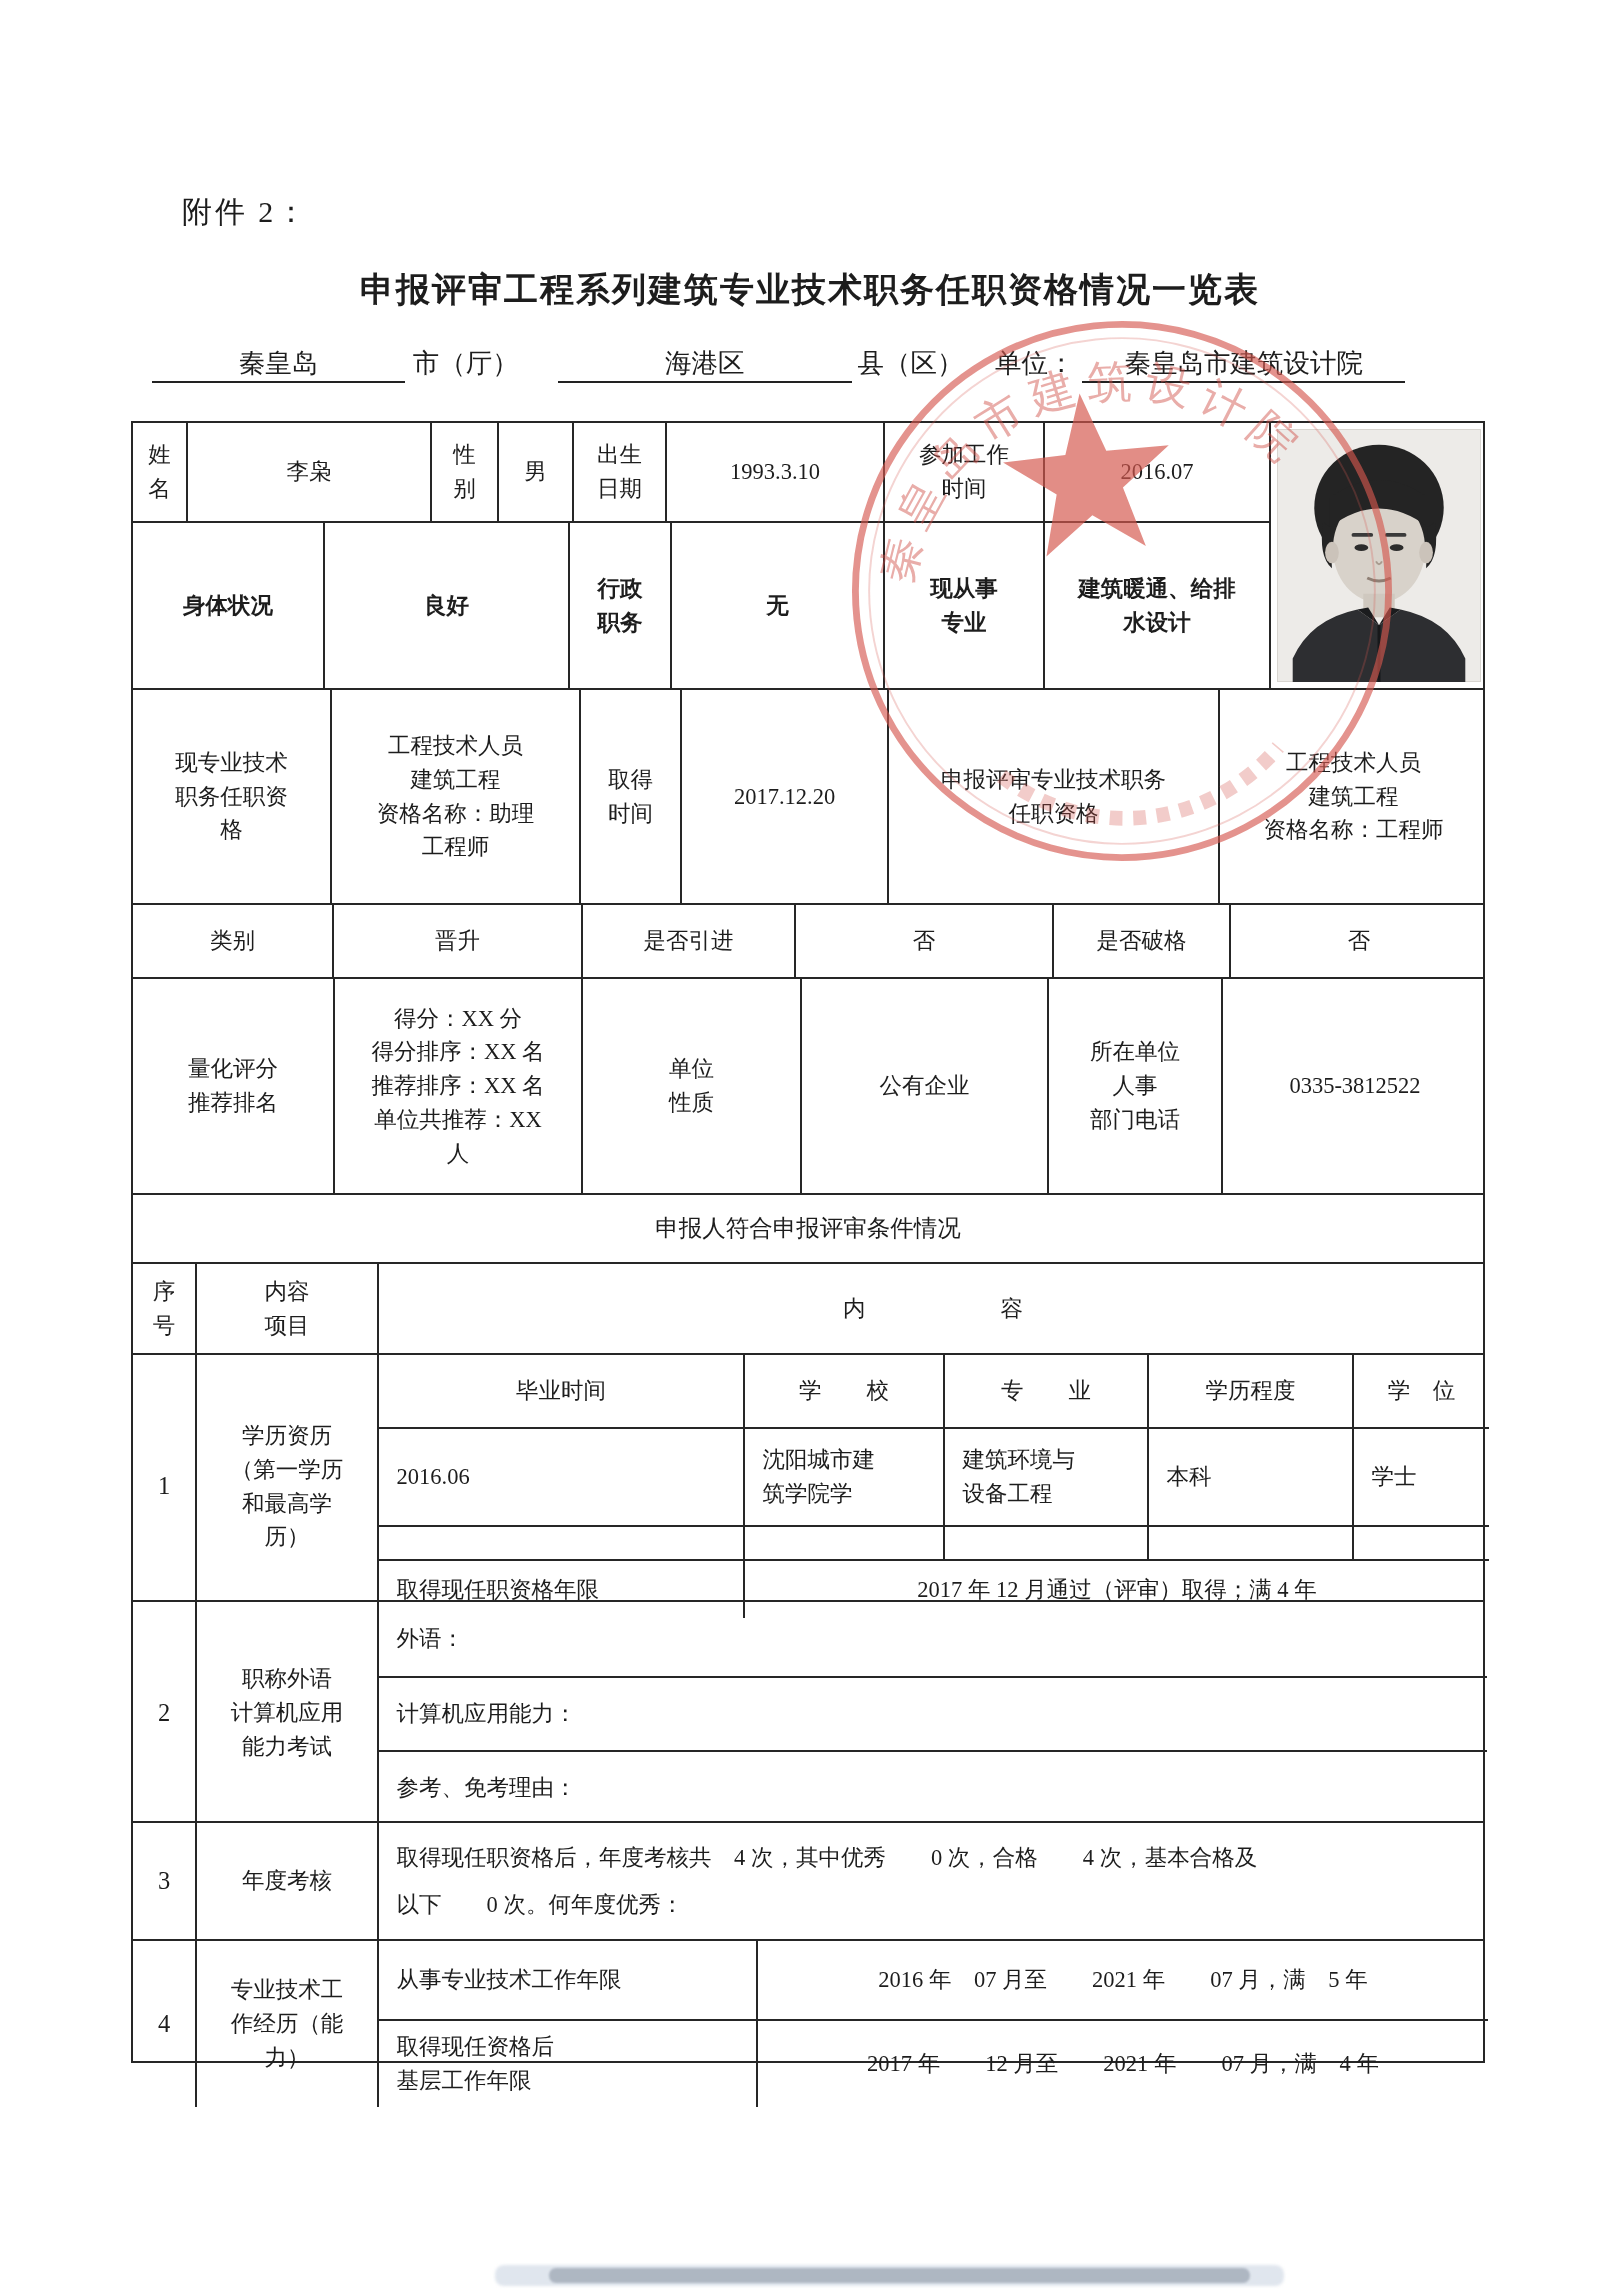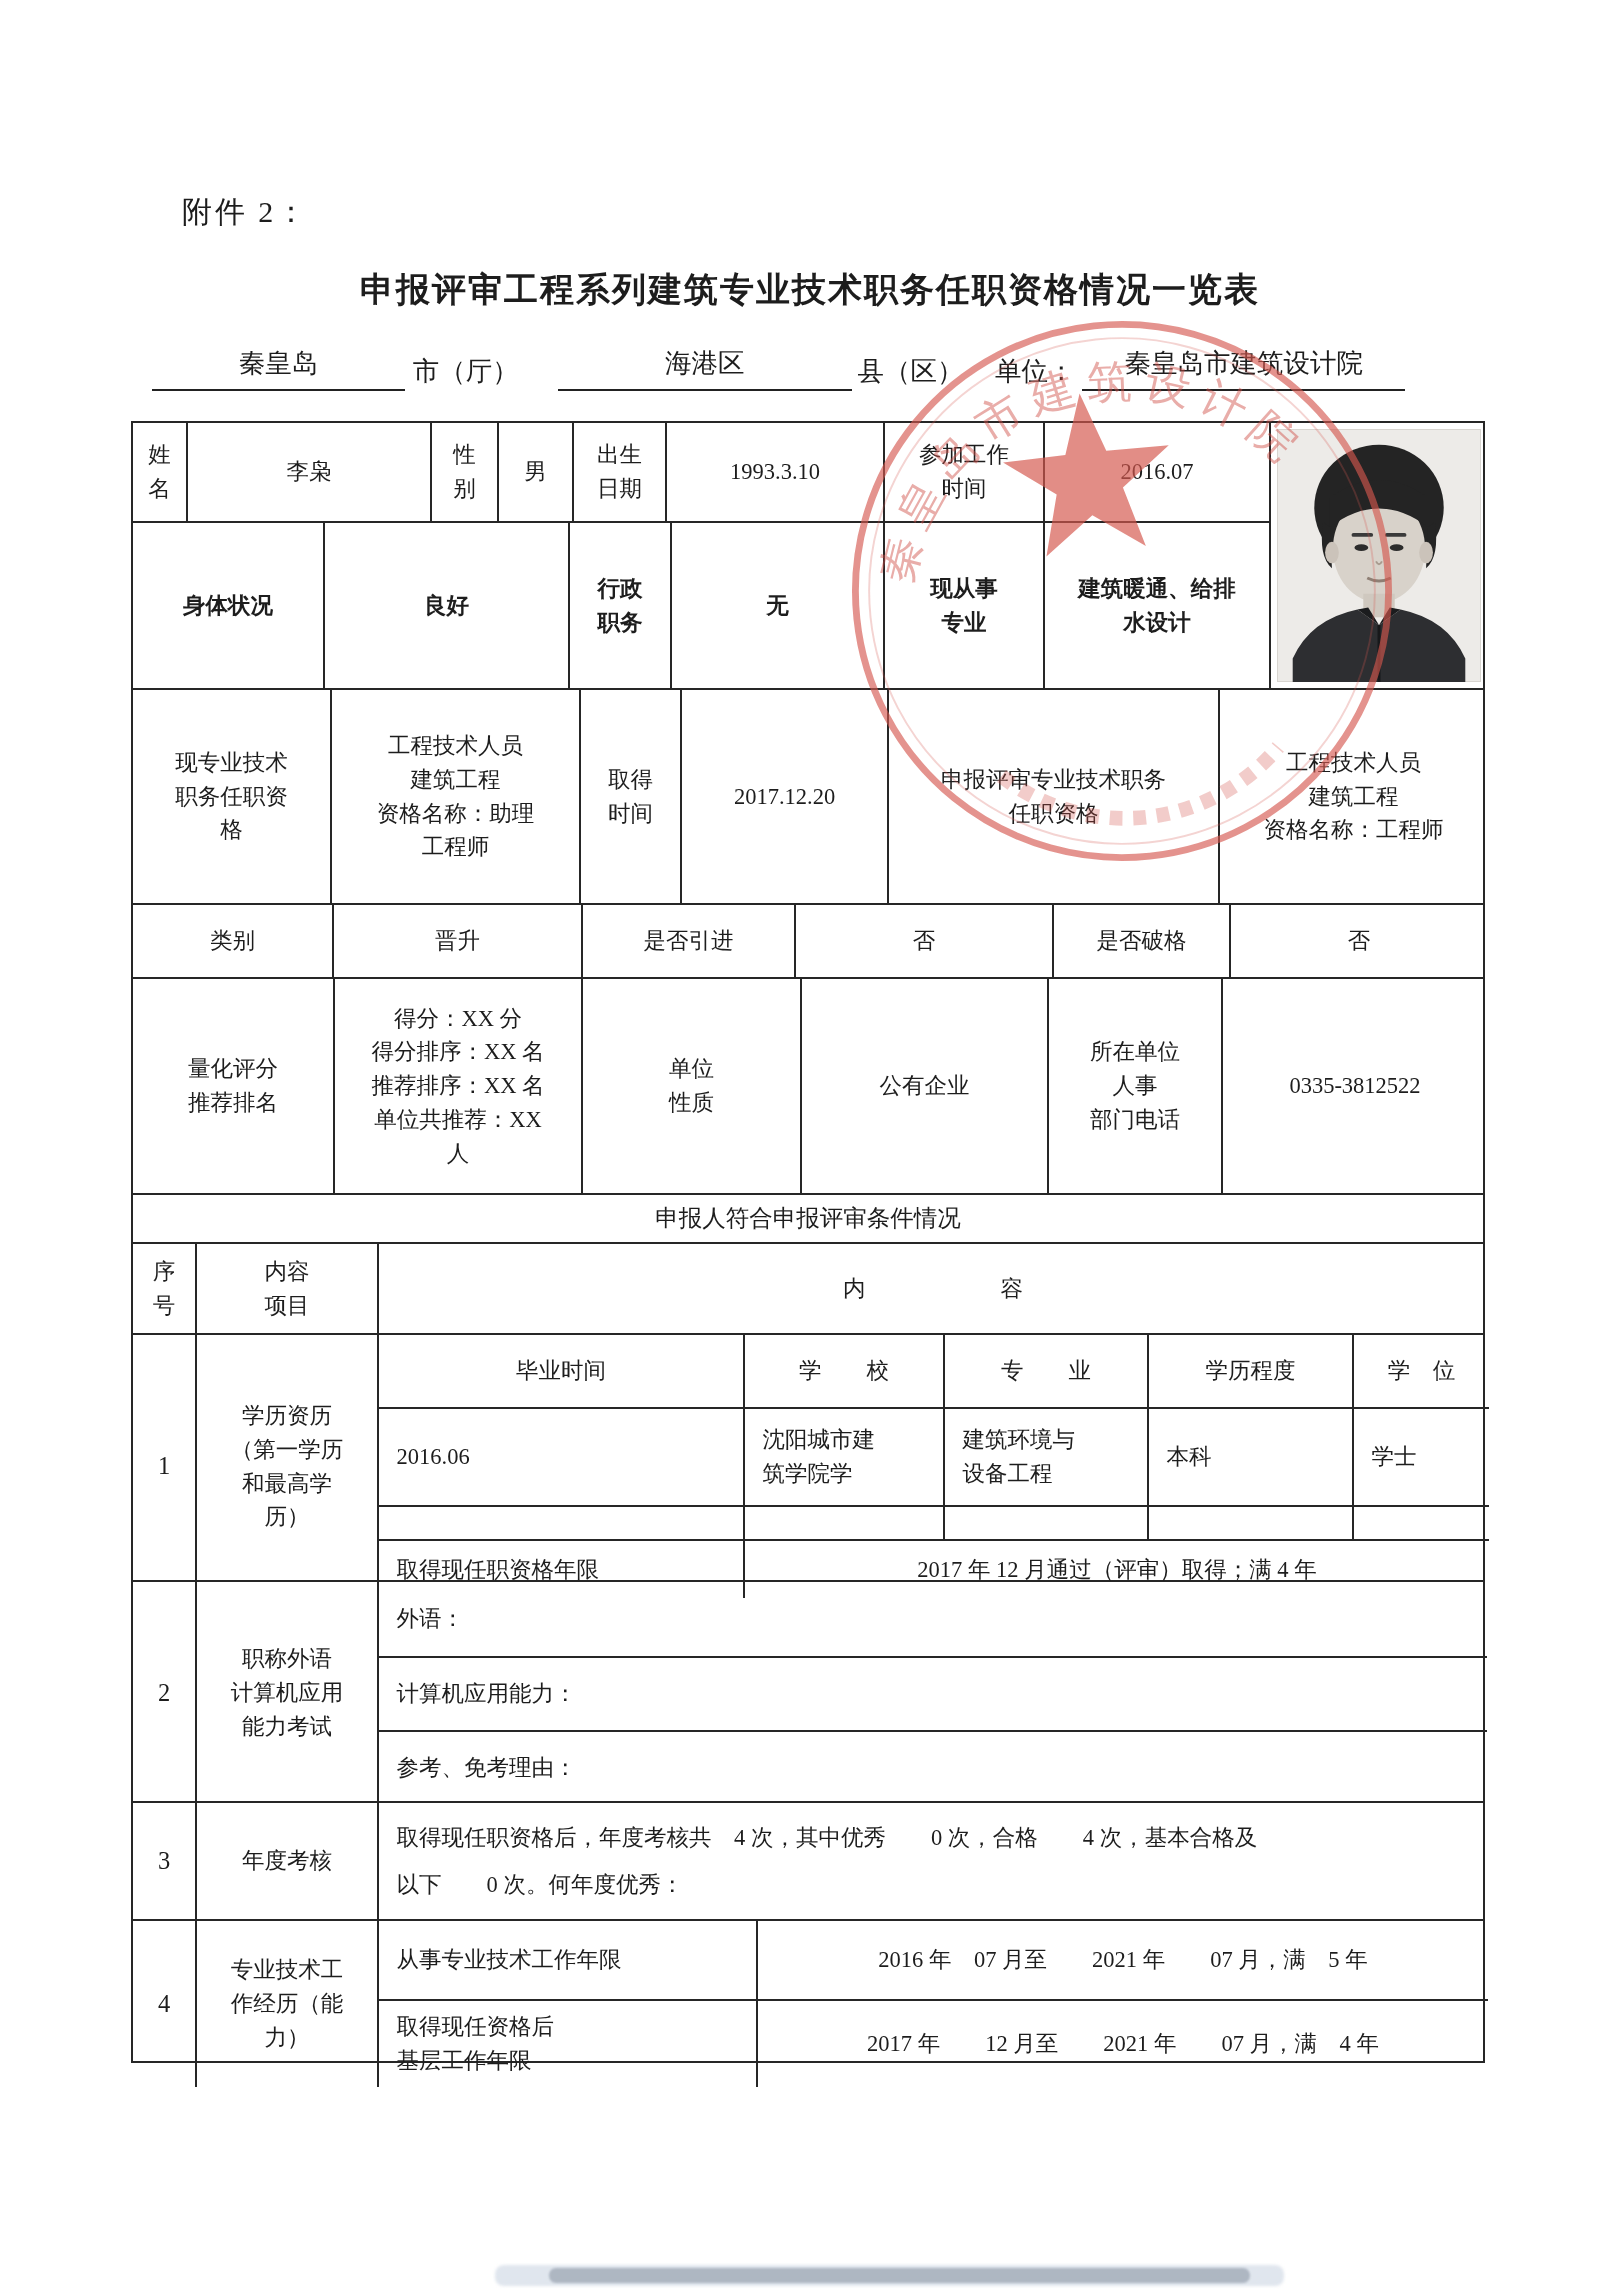--- a/index.html
+++ b/index.html
@@ -2,41 +2,41 @@
 <html><head>
 <meta charset="utf-8">
 <style>
   * { margin:0; padding:0; box-sizing:border-box; }
   html,body { width:1620px; height:2293px; background:#ffffff; overflow:hidden;
     font-family:"Liberation Serif","DejaVu Serif",serif; color:#1d1d1d; }
   .abs { position:absolute; }
   #attachment { left:182px; top:192px; font-size:30px; letter-spacing:2.9px; }
   #doc-title { left:0; right:0; top:267px; text-align:center; font-size:34px; font-weight:700; letter-spacing:2px; }
   #region-line { left:152px; top:345px; width:1353px; display:flex; align-items:flex-end; font-size:26.5px; }
-  .uline { border-bottom:2.5px solid #222; text-align:center; display:inline-block; padding-bottom:8px; }
+  .uline { border-bottom:2.5px solid #222; text-align:center; display:inline-block; padding-bottom:0; }
   .rl-gap { display:inline-block; }
 
   #table-wrap { left:131px; top:421px; width:1354px; height:1642px; border:2.9px solid #262626; background:transparent; }
   .g { display:grid; }
   .cell { display:flex; align-items:center; justify-content:center; text-align:center;
           white-space:pre-line; font-size:22.5px; line-height:1.5; word-break:break-all; padding:2px; }
   .cell.left { justify-content:flex-start; text-align:left; padding-left:17.6px; }
   .bl { border-left:2px solid #262626; }
   .bt { border-top:2px solid #262626; }
   .band + .band { border-top:2px solid #262626; }
 
   #rowA { position:relative; height:265px; }
   #r1 { grid-template-columns:53px 244px 67px 75px 93px 218px 160px 226px 218px; height:98px; }
   #r2 { grid-template-columns:190px 245px 102px 213px 160px 226px 218px; height:167px;font-weight:bold; }
   #photo-cell { position:absolute; left:1136px; top:0; width:218px; height:265px;
     border-left:2px solid #262626; display:flex; align-items:center; justify-content:center; }
   #rowB { grid-template-columns:197px 249px 101px 207px 331px 269px; height:215px; }
   #rowC { grid-template-columns:199px 249px 213px 258px 177px 258px; height:74px; }
   #rowD { grid-template-columns:200px 248px 219px 247px 174px 266px; height:216px; }
-  #rowE { height:49px; }
+  #rowE { height:69px; }
   #rowF { grid-template-columns:62px 182px 1110px; height:91px; }
   #blk1 { grid-template-columns:62px 182px 1110px; height:247px; }
   .sub { display:grid; }
   .s5 { grid-template-columns:364px 200px 204px 205px 137px; }
   #blk1 .sr1 { height:72px; } #blk1 .sr2 { height:98px; } #blk1 .sr3 { height:34px; }
   #blk1 .sr4 { grid-template-columns:364px 746px; height:59px; }
   #blk2 { grid-template-columns:62px 182px 1110px; height:221px; }
   #blk2 .srow { height:74px; }
   #blk3 { grid-template-columns:62px 182px 1110px; height:118px; }
   #blk3 .cell.left { line-height:2.1; }

